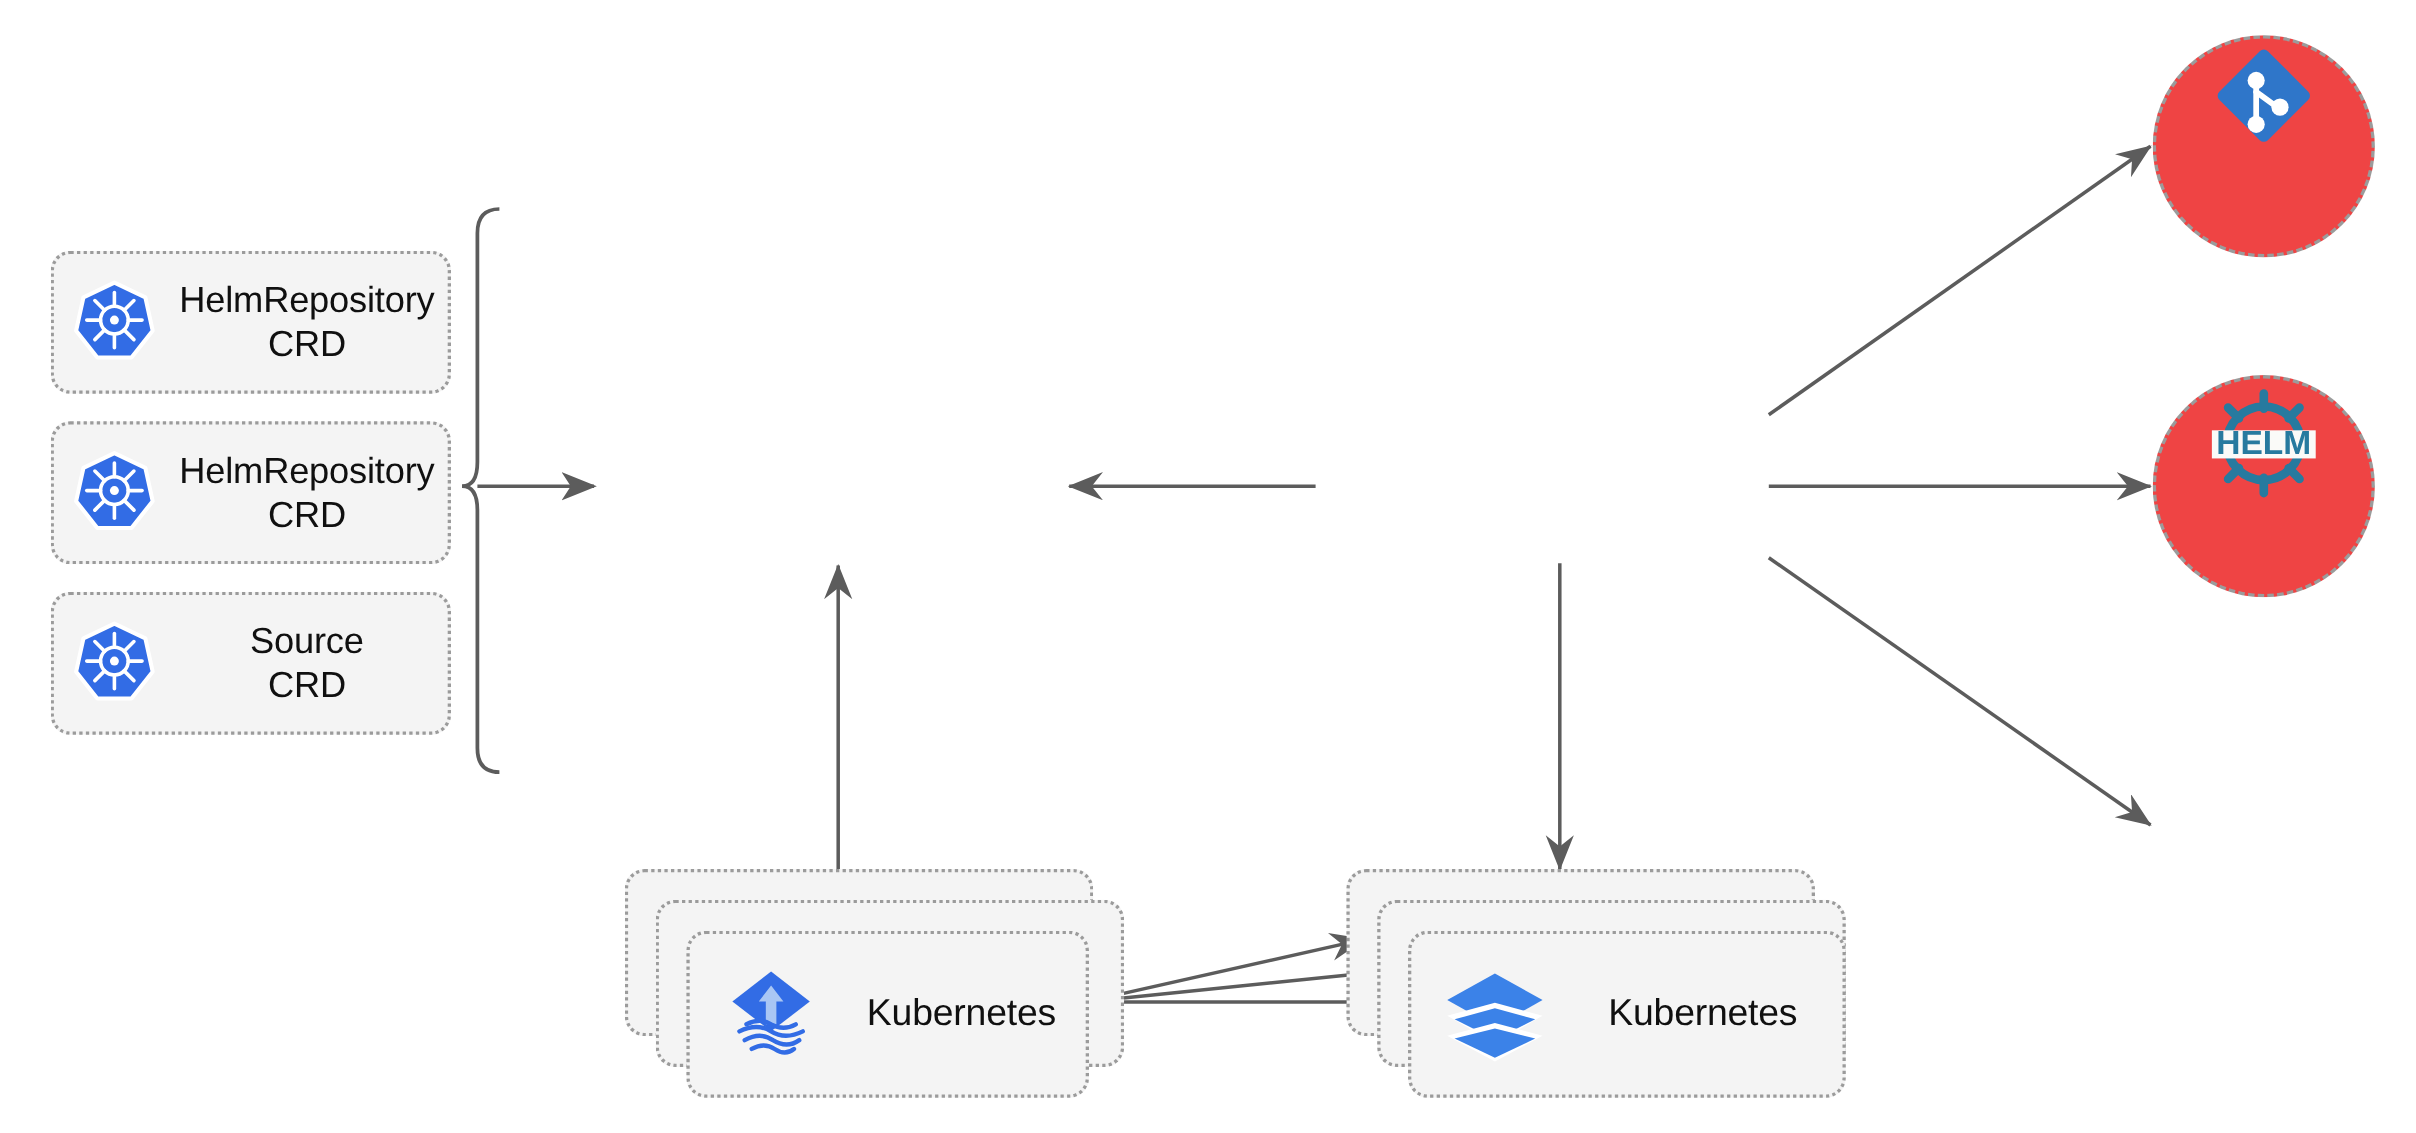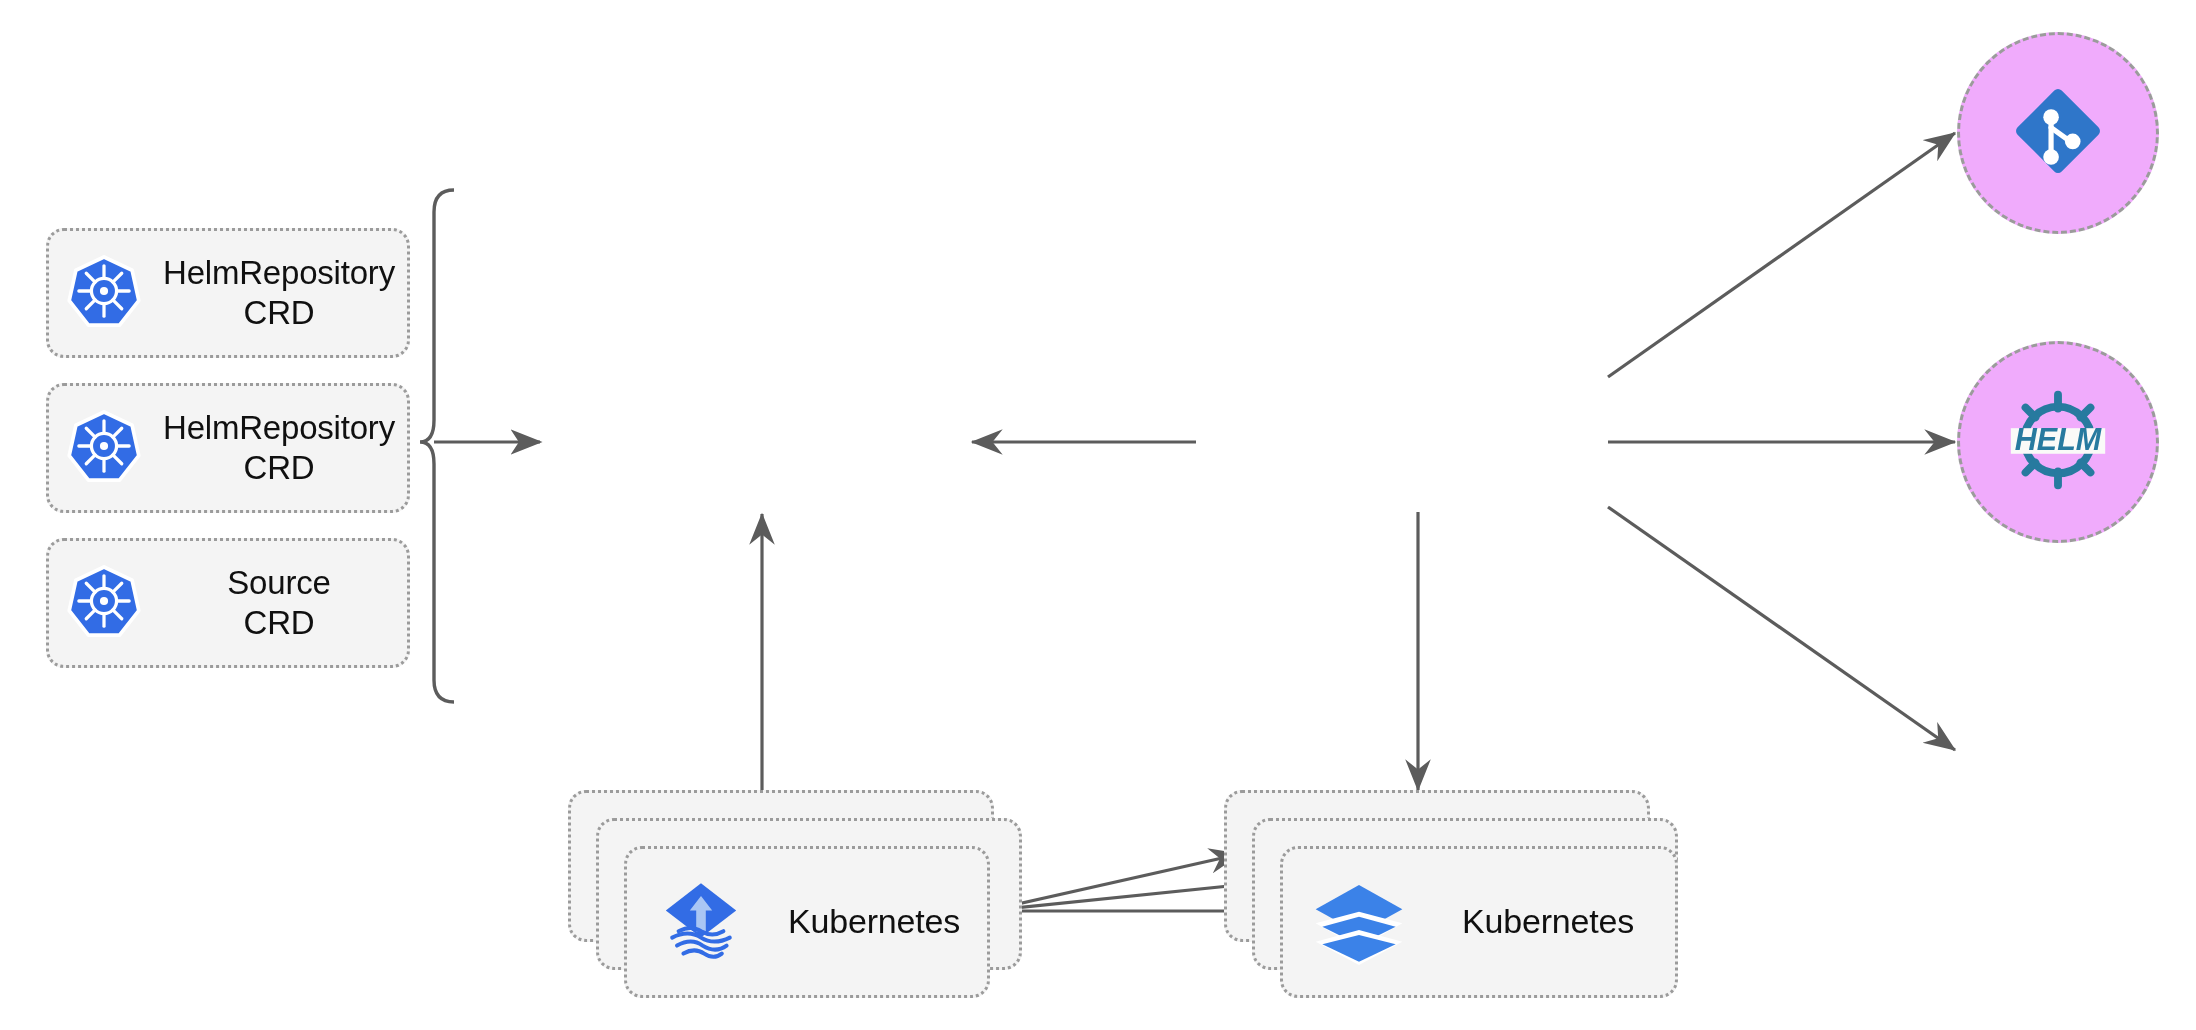--- a/index.html
+++ b/index.html
@@ -55,26 +55,25 @@
   .bigbox .nodeicon { margin-right: 22px; }
   .bigbox .label { flex: 1 1 auto; padding-right: 10px; }
 
   
   .circle {
     position: absolute;
     box-sizing: border-box;
     width: 202px;
     height: 202px;
     border-radius: 50%;
-    background: #f0abfc;
+    background: #ef4444;
     border: 3px dashed #9b9b9b;
     display: flex;
-    align-items: center;
+    align-items: flex-start;
     justify-content: center;
-    font-style: italic;
   }
 
   
   .stackcard {
     position: absolute;
     box-sizing: border-box;
     background: #f4f4f4;
     border: 3px dotted #9b9b9b;
     border-radius: 18px;
   }

